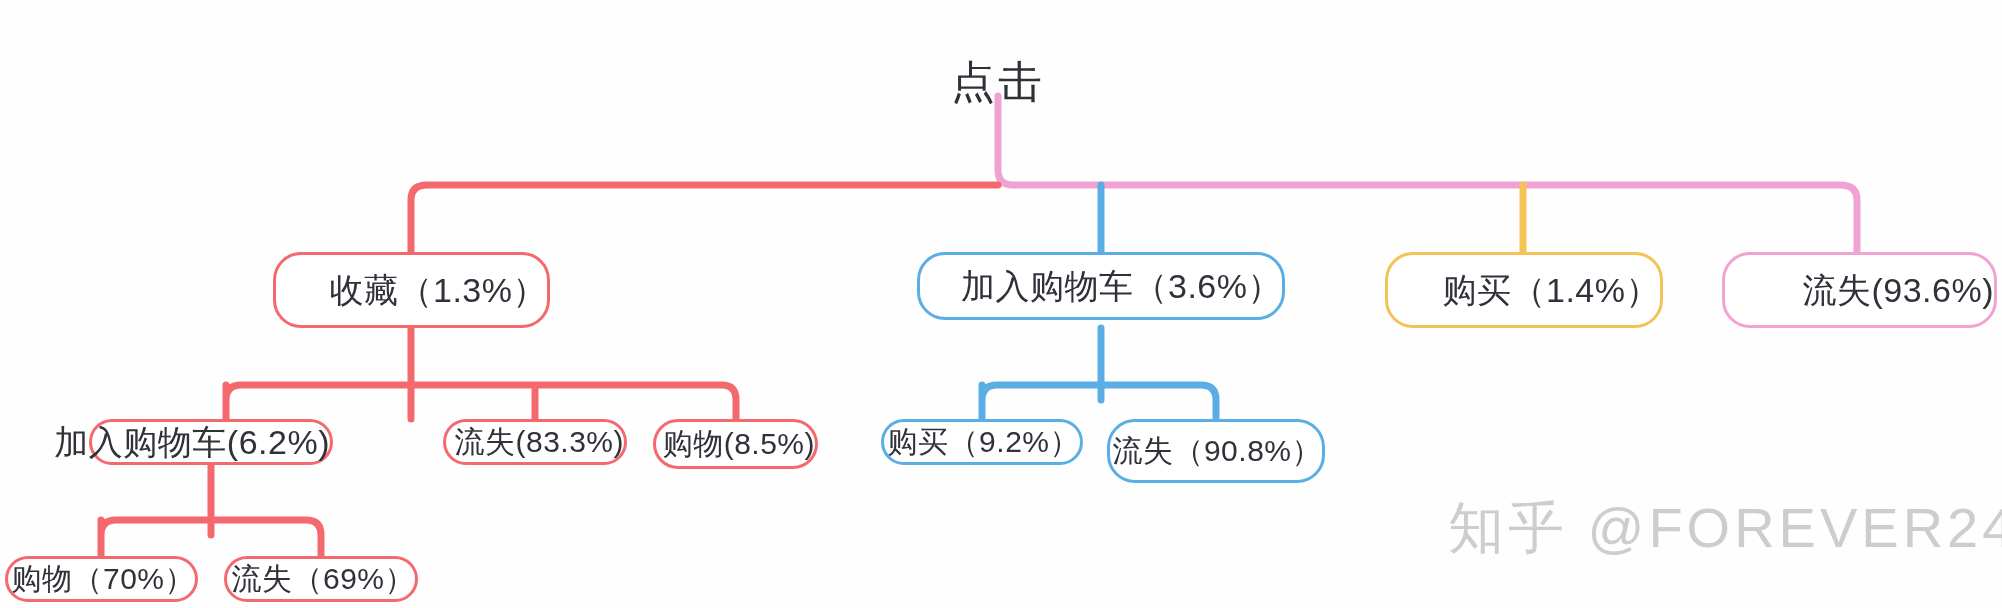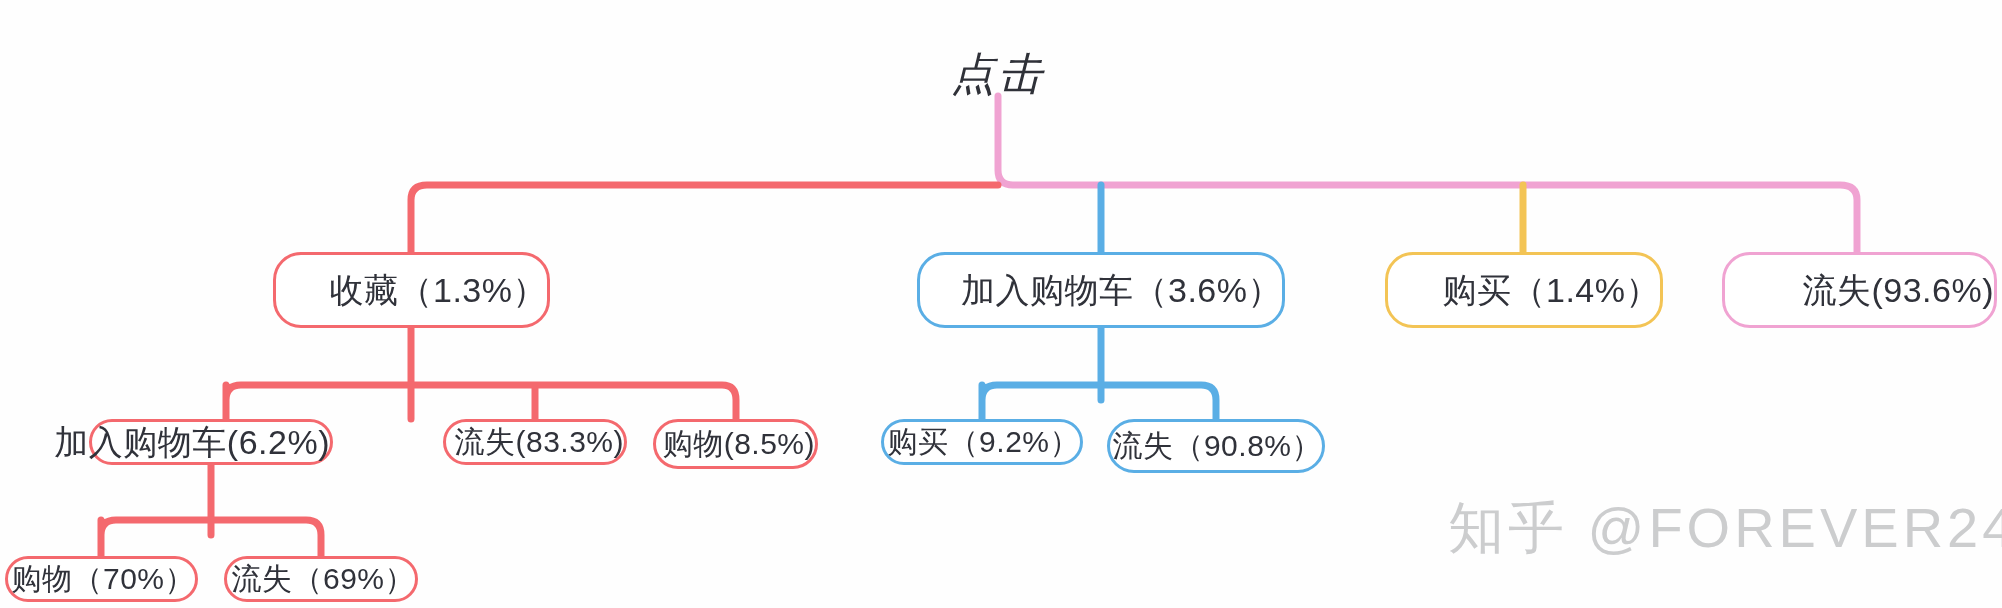--- a/index.html
+++ b/index.html
@@ -71,48 +71,48 @@
       <path d="M 1101,185 L 1101,252" fill="none" stroke="#5aaee5" stroke-width="7" stroke-linecap="round" stroke-linejoin="round"></path>
       <path d="M 1523,185 L 1523,252" fill="none" stroke="#f3c455" stroke-width="7" stroke-linecap="round" stroke-linejoin="round"></path>
       <path d="M 411,328 L 411,385" fill="none" stroke="#f4696e" stroke-width="7" stroke-linecap="round" stroke-linejoin="round"></path>
       <path d="M 226,400 Q 226,385 241,385 L 722,385 Q 736,385 736,400 L 736,419 M 411,385 L 411,419 M 535,385 L 535,419 M 226,385 L 226,419" fill="none" stroke="#f4696e" stroke-width="7" stroke-linecap="round" stroke-linejoin="round"></path>
       <path d="M 211,465 L 211,520" fill="none" stroke="#f4696e" stroke-width="7" stroke-linecap="round" stroke-linejoin="round"></path>
       <path d="M 101,535 Q 101,520 116,520 L 306,520 Q 321,520 321,535 L 321,556 M 101,520 L 101,556 M 211,520 L 211,535" fill="none" stroke="#f4696e" stroke-width="7" stroke-linecap="round" stroke-linejoin="round"></path>
       <path d="M 1101,328 L 1101,385" fill="none" stroke="#5aaee5" stroke-width="7" stroke-linecap="round" stroke-linejoin="round"></path>
       <path d="M 982,400 Q 982,385 997,385 L 1201,385 Q 1216,385 1216,400 L 1216,419 M 982,385 L 982,419 M 1101,385 L 1101,400" fill="none" stroke="#5aaee5" stroke-width="7" stroke-linecap="round" stroke-linejoin="round"></path>
     </svg>
 
-  <div class="root-title" style="left: 998px; top: 52px; transform: translateX(-50%); font-style: italic;">点击</div>
+  <div class="root-title" style="left: 998px; top: 60px; transform: translateX(-50%);">点击</div>
 
   <div id="nodes">
       <div class="node" style="left: 273px; top: 252px; width: 277px; height: 76px; border-color: rgb(244, 105, 110); font-size: 34px;">
         <span class="node-label">收藏（1.3%）</span>
       </div>
-      <div class="node" style="left: 917px; top: 252px; width: 368px; height: 76px; border-color: rgb(90, 174, 229); font-size: 34px;">
+      <div class="node" style="left: 917px; top: 252px; width: 368px; height: 68px; border-color: rgb(90, 174, 229); font-size: 34px;">
         <span class="node-label">加入购物车（3.6%）</span>
       </div>
       <div class="node" style="left: 1385px; top: 252px; width: 278px; height: 76px; border-color: rgb(243, 196, 85); font-size: 34px; padding-left: 40px;">
         <span class="node-label">购买（1.4%）</span>
       </div>
       <div class="node" style="left: 1722px; top: 252px; width: 275px; height: 76px; border-color: rgb(240, 163, 210); font-size: 34px;">
         <span class="node-label">流失(93.6%)</span>
       </div>
       <div class="node" style="left: 89px; top: 419px; width: 244px; height: 46px; border-color: rgb(244, 105, 110); font-size: 34px;">
         <span class="node-label">加入购物车(6.2%)</span>
       </div>
       <div class="node" style="left: 443px; top: 419px; width: 184px; height: 46px; border-color: rgb(244, 105, 110); font-size: 30px; padding-left: 16px;">
         <span class="node-label">流失(83.3%)</span>
       </div>
       <div class="node" style="left: 653px; top: 419px; width: 165px; height: 50px; border-color: rgb(244, 105, 110); font-size: 30px;">
         <span class="node-label">购物(8.5%)</span>
       </div>
       <div class="node" style="left: 881px; top: 419px; width: 202px; height: 46px; border-color: rgb(90, 174, 229); font-size: 30px;">
         <span class="node-label">购买（9.2%）</span>
       </div>
-      <div class="node" style="left: 1107px; top: 419px; width: 218px; height: 54px; border-color: rgb(90, 174, 229); font-size: 30px;">
+      <div class="node" style="left: 1107px; top: 419px; width: 218px; height: 64px; border-color: rgb(90, 174, 229); font-size: 30px;">
         <span class="node-label">流失（90.8%）</span>
       </div>
       <div class="node" style="left: 5px; top: 556px; width: 193px; height: 46px; border-color: rgb(244, 105, 110); font-size: 30px;">
         <span class="node-label">购物（70%）</span>
       </div>
       <div class="node" style="left: 224px; top: 556px; width: 194px; height: 46px; border-color: rgb(244, 105, 110); font-size: 30px;">
         <span class="node-label">流失（69%）</span>
       </div>
     </div>
 

